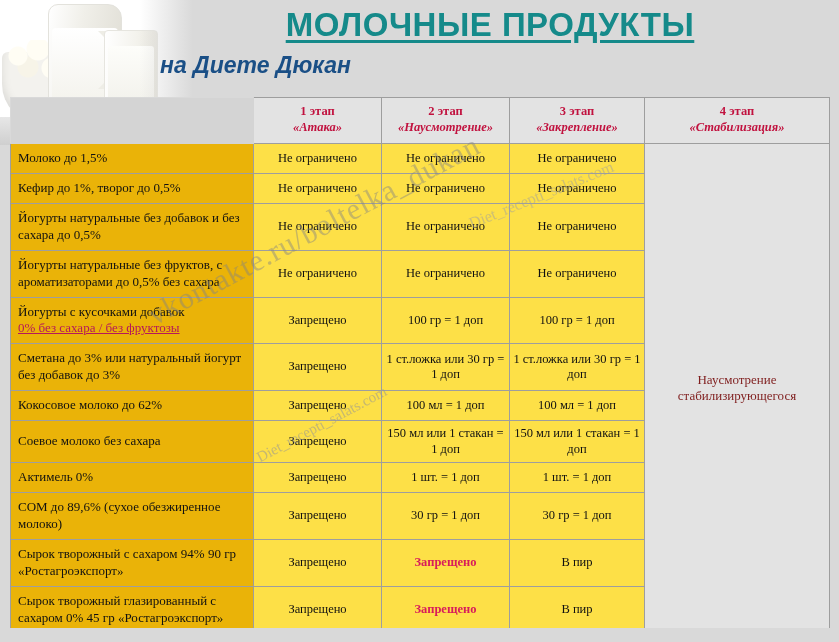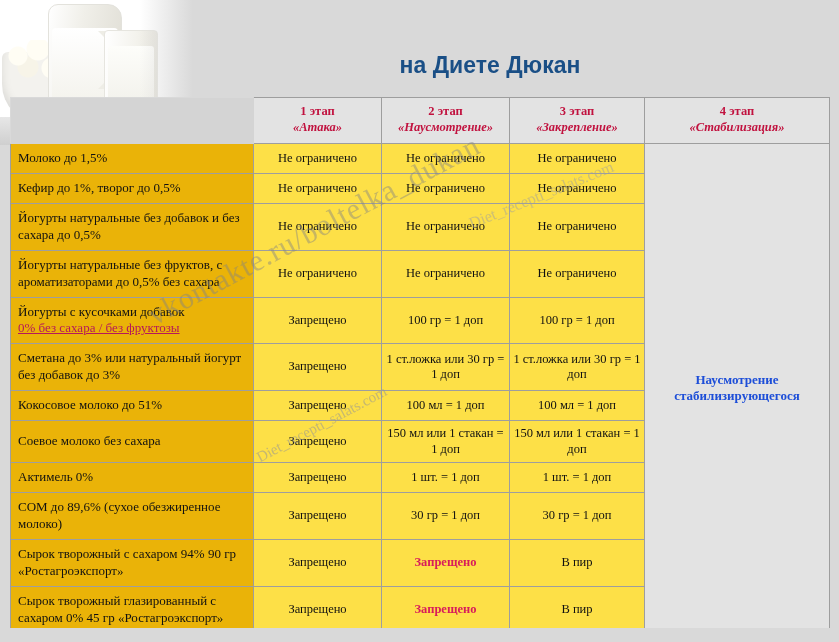--- a/index.html
+++ b/index.html
@@ -34,25 +34,26 @@
     color: #158a8a;
     letter-spacing: .5px;
     text-decoration: underline;
     text-underline-offset: 4px;
   }
   .title-sub {
     position: absolute;
     left: 160px;
     top: 52px;
     width: 660px;
-    text-align: center;
+    text-align: left;
     font-family: "Liberation Sans", sans-serif;
     font-weight: bold;
     font-size: 23px;
     color: #1a4f86;
+    font-style: italic;
   }
 
   
   .photo {
     position: absolute;
     left: 0;
     top: 0;
     width: 200px;
     height: 145px;
     overflow: hidden;
@@ -204,22 +205,22 @@
     line-height: 1.25;
   }
   td.val.ban-red {
     color: #d81c5b;
     font-weight: bold;
   }
   td.stab {
     background: #e3e3e3;
     text-align: center;
     font-size: 13px;
-    font-weight: bold;
-    color: #1d4ed8;
+    font-weight: normal;
+    color: #7f1d1d;
     line-height: 1.3;
   }
   .sub-link {
     color: #b5185a;
     text-decoration: underline;
     font-size: 13px;
   }
 
   
   .wm {
@@ -267,20 +268,21 @@
     <div class="bowl"></div>
     <div class="curd"></div>
     <div class="pitcher">
       <div class="milk"></div>
     </div>
     <div class="glass">
       <div class="milk"></div>
     </div>
     <div class="fade"></div>
   </div>
+  <div class="title-main">МОЛОЧНЫЕ ПРОДУКТЫ</div>
   <div class="title-sub">на Диете Дюкан</div>
 </div>
 
 <div class="table-wrap">
   <table class="dukan">
     <colgroup>
       <col class="c-name">
         <col class="c-st">
         <col class="c-st">
         <col class="c-st3">
@@ -353,21 +355,21 @@
         <tr>
           <td class="name">
             <div>Сметана до 3% или натуральный йогурт без добавок до 3%</div>
           </td>
           <td class="val">Запрещено</td>
           <td class="val">1 ст.ложка или 30 гр = 1 доп</td>
           <td class="val">1 ст.ложка или 30 гр = 1 доп</td>
         </tr>
         <tr>
           <td class="name">
-            <div>Кокосовое молоко до 51%</div>
+            <div>Кокосовое молоко до 62%</div>
           </td>
           <td class="val">Запрещено</td>
           <td class="val">100 мл = 1 доп</td>
           <td class="val">100 мл = 1 доп</td>
         </tr>
         <tr>
           <td class="name">
             <div>Соевое молоко без сахара</div>
           </td>
           <td class="val">Запрещено</td>

